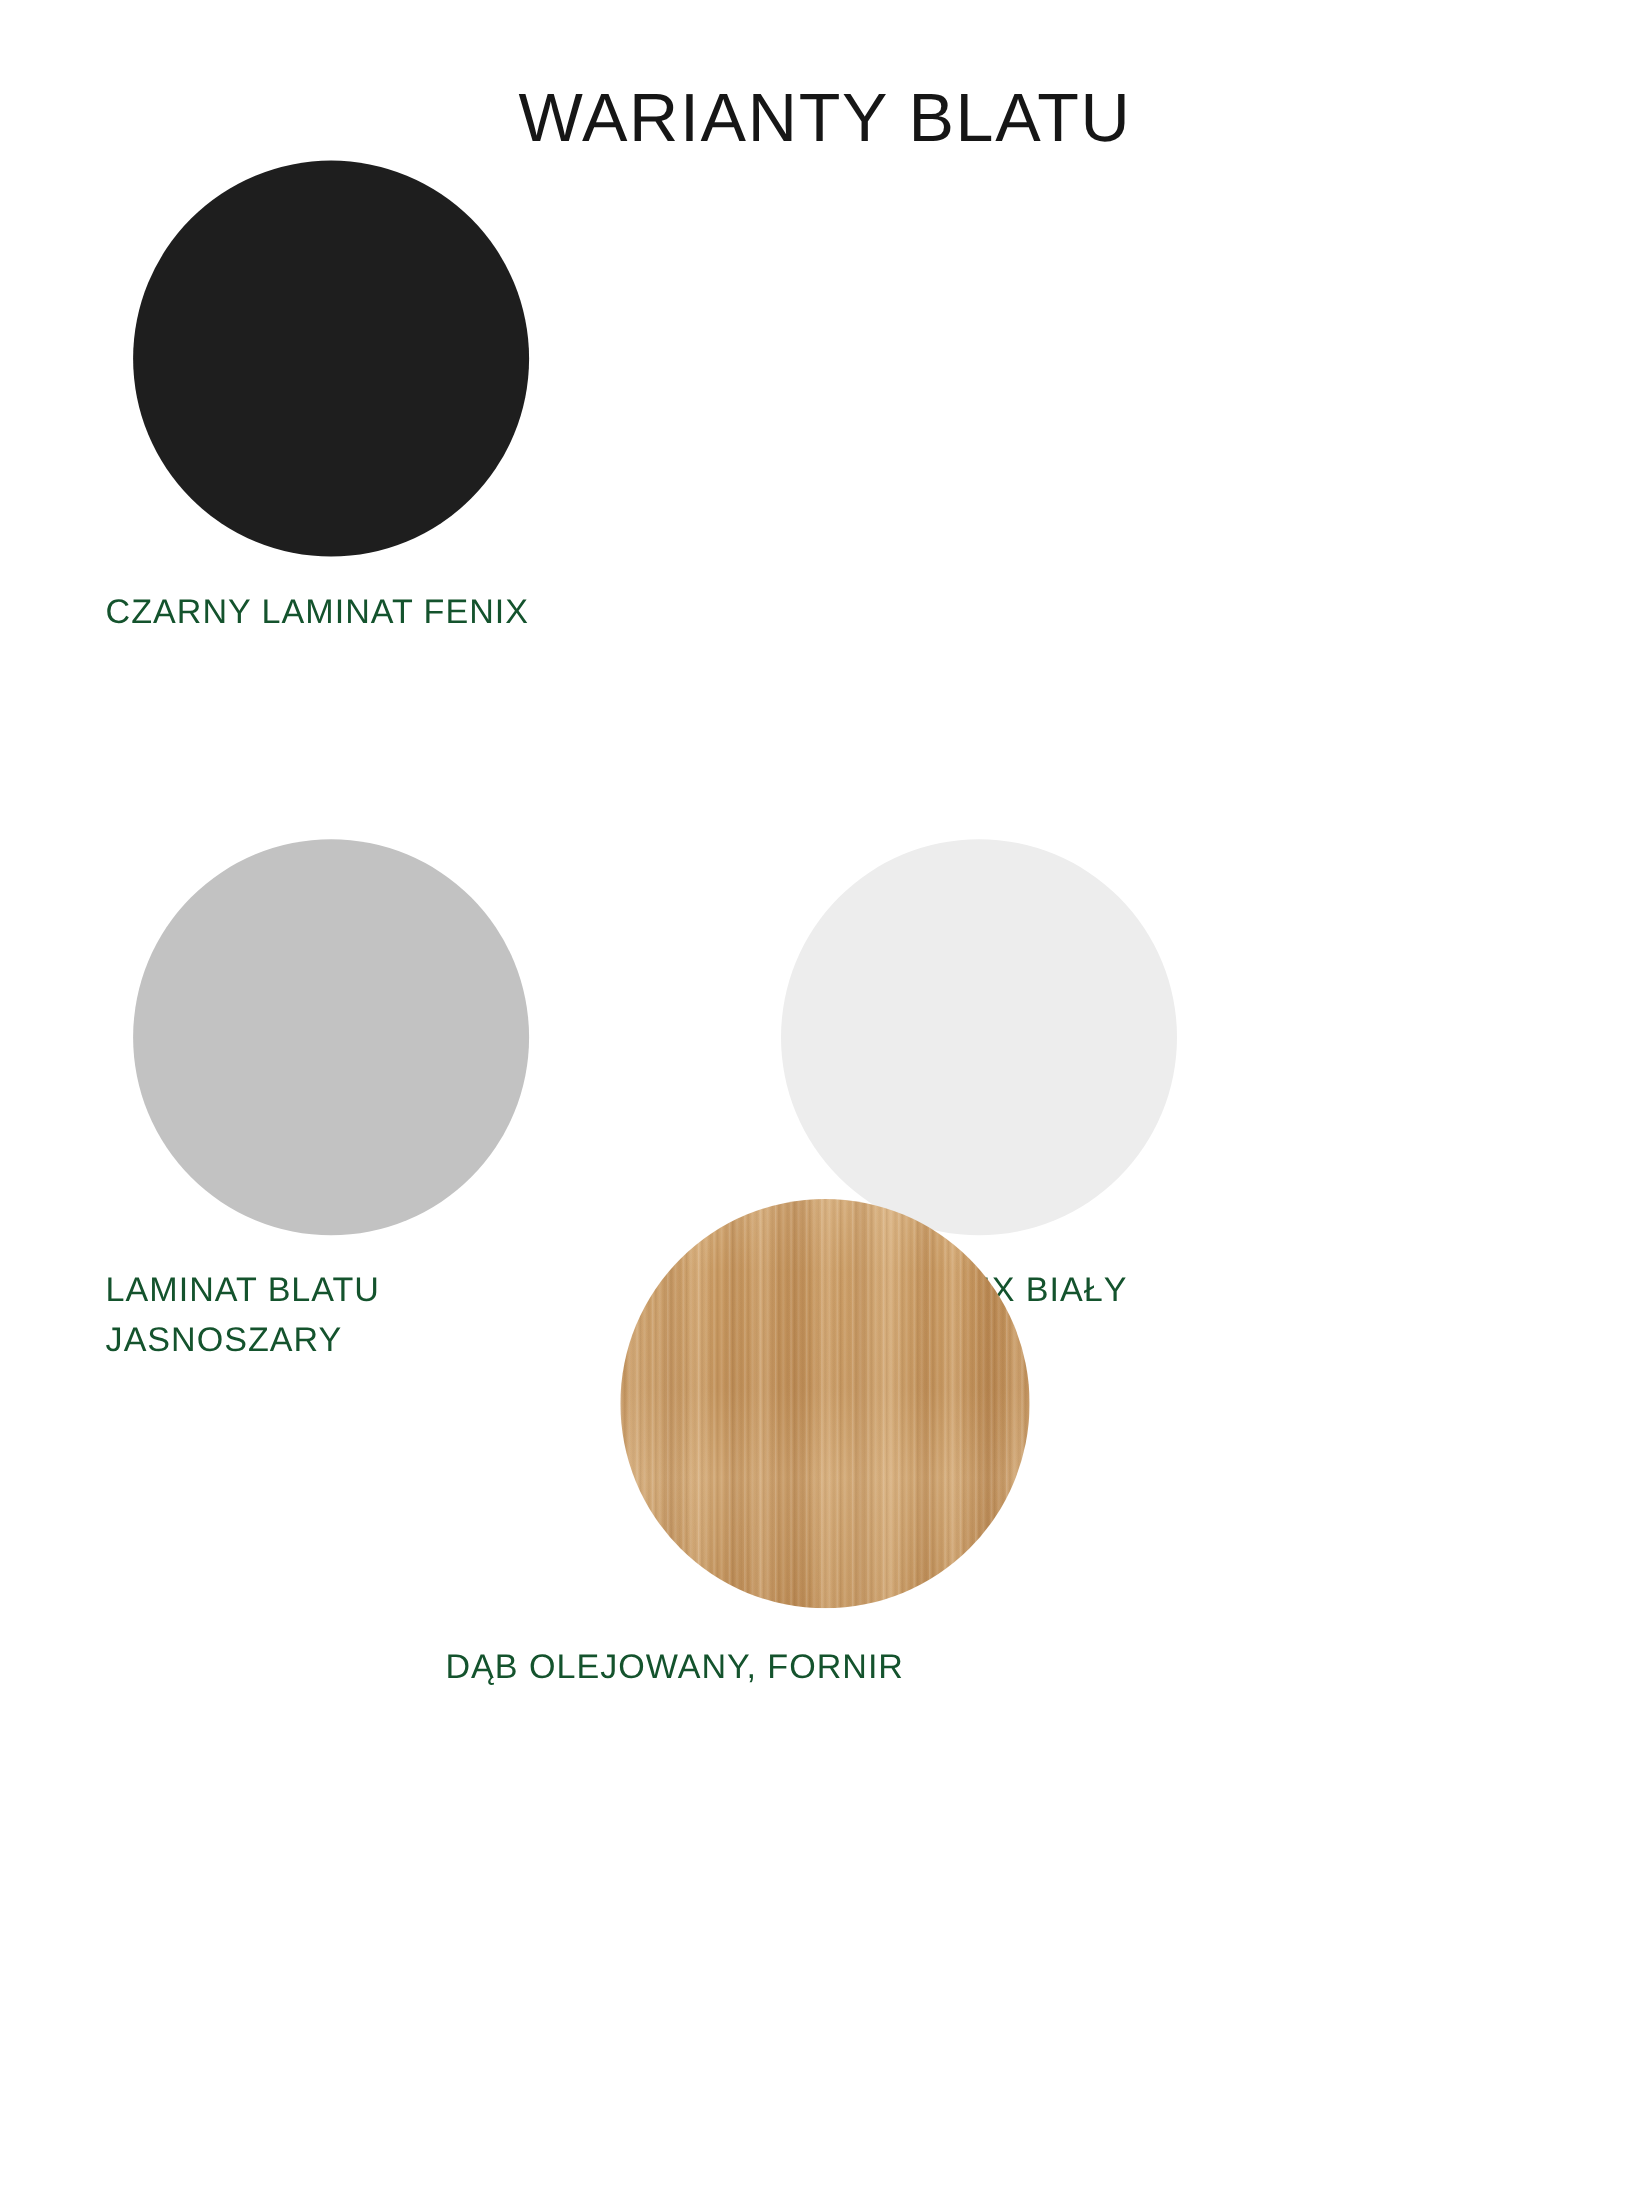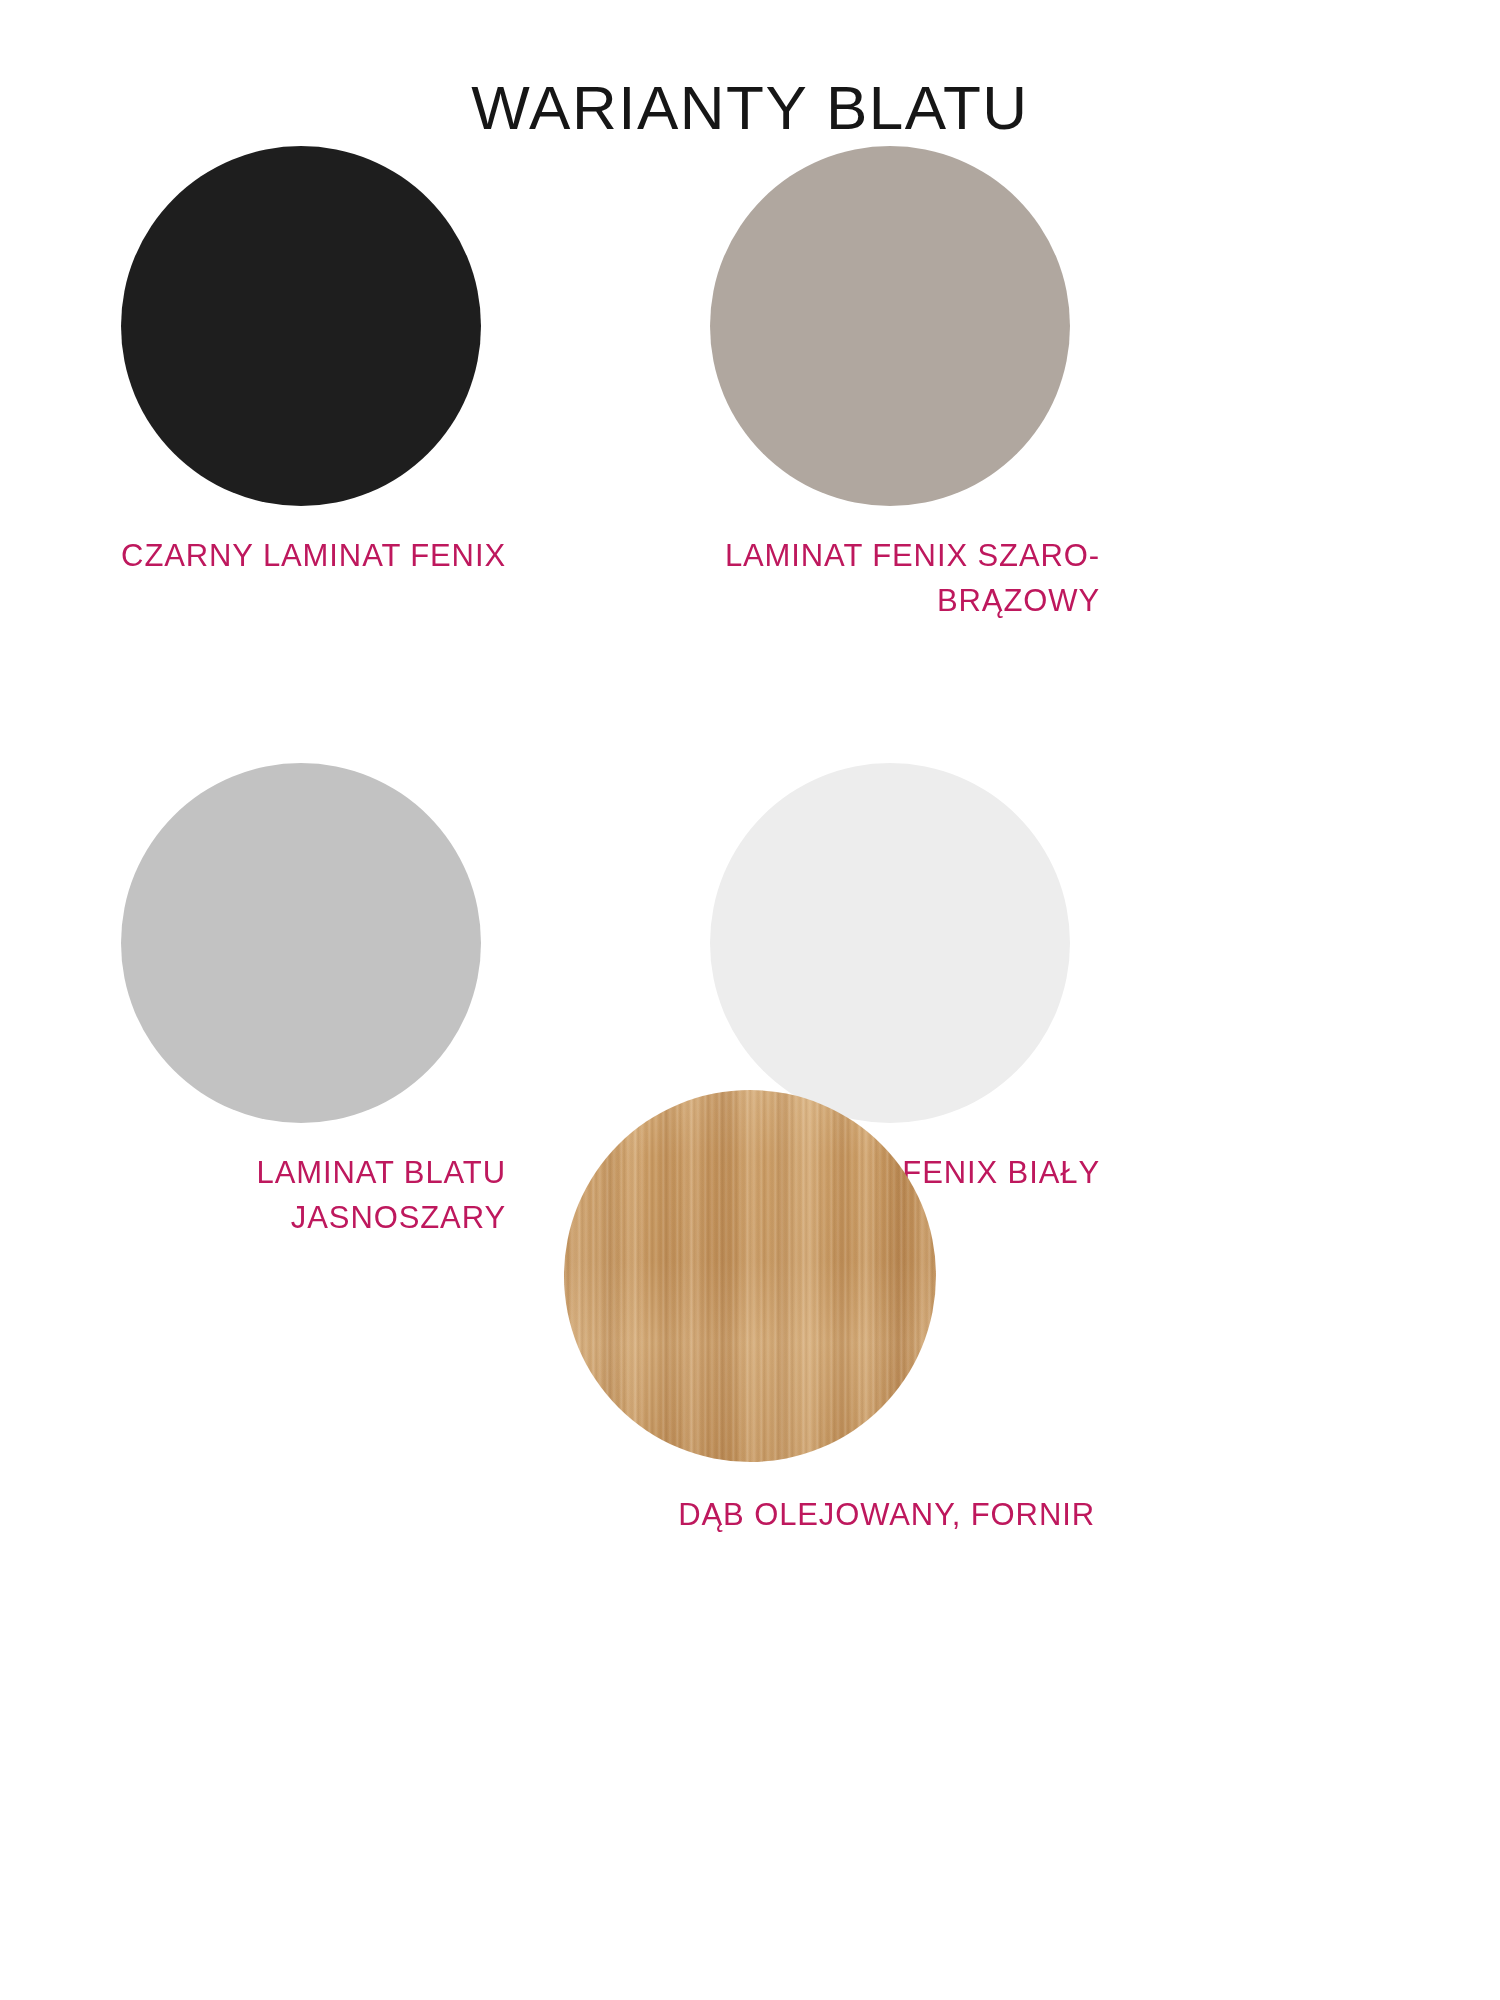--- a/index.html
+++ b/index.html
@@ -45,26 +45,26 @@
   }
 
   .swatch-disc {
     border-radius: 50%;
     position: relative;
     overflow: hidden;
     display: block;
   }
 
   .swatch-label {
-    text-align: right;
+    text-align: left;
     font-size: 31px;
     line-height: 45px;
     font-weight: 400;
     letter-spacing: 0.9px;
-    color: #be185d;
+    color: #14532d;
     white-space: pre-line;
   }
 
   
   .sw-black      { left: 96px;  top: 146px; width: 410px; }
   .sw-black .swatch-disc   { width: 360px; height: 360px; margin: 0 auto; background: #1e1e1e; }
   .sw-black .swatch-label  { margin-top: 27px; }
 
   .sw-taupe      { left: 680px; top: 146px; width: 420px; }
   .sw-taupe .swatch-disc   { width: 360px; height: 360px; margin: 0 auto; background: #b0a79f; }
@@ -135,25 +135,20 @@
 
 <div class="page">
 
   <h1 class="page-title">WARIANTY BLATU</h1>
 
   <div class="swatch sw-black">
     <span class="swatch-disc" style="background: rgb(30, 30, 30);"></span>
     <div class="swatch-label">CZARNY LAMINAT FENIX</div>
   </div>
 
-  <div class="swatch sw-taupe">
-    <span class="swatch-disc" style="background: rgb(176, 167, 159);"></span>
-    <div class="swatch-label">LAMINAT FENIX SZARO-
-BRĄZOWY</div>
-  </div>
 
   <div class="swatch sw-gray">
     <span class="swatch-disc" style="background: rgb(194, 194, 194);"></span>
     <div class="swatch-label">LAMINAT BLATU
 JASNOSZARY</div>
   </div>
 
   <div class="swatch sw-white">
     <span class="swatch-disc" style="background: rgb(237, 237, 237);"></span>
     <div class="swatch-label">LAMINAT FENIX BIAŁY</div>

